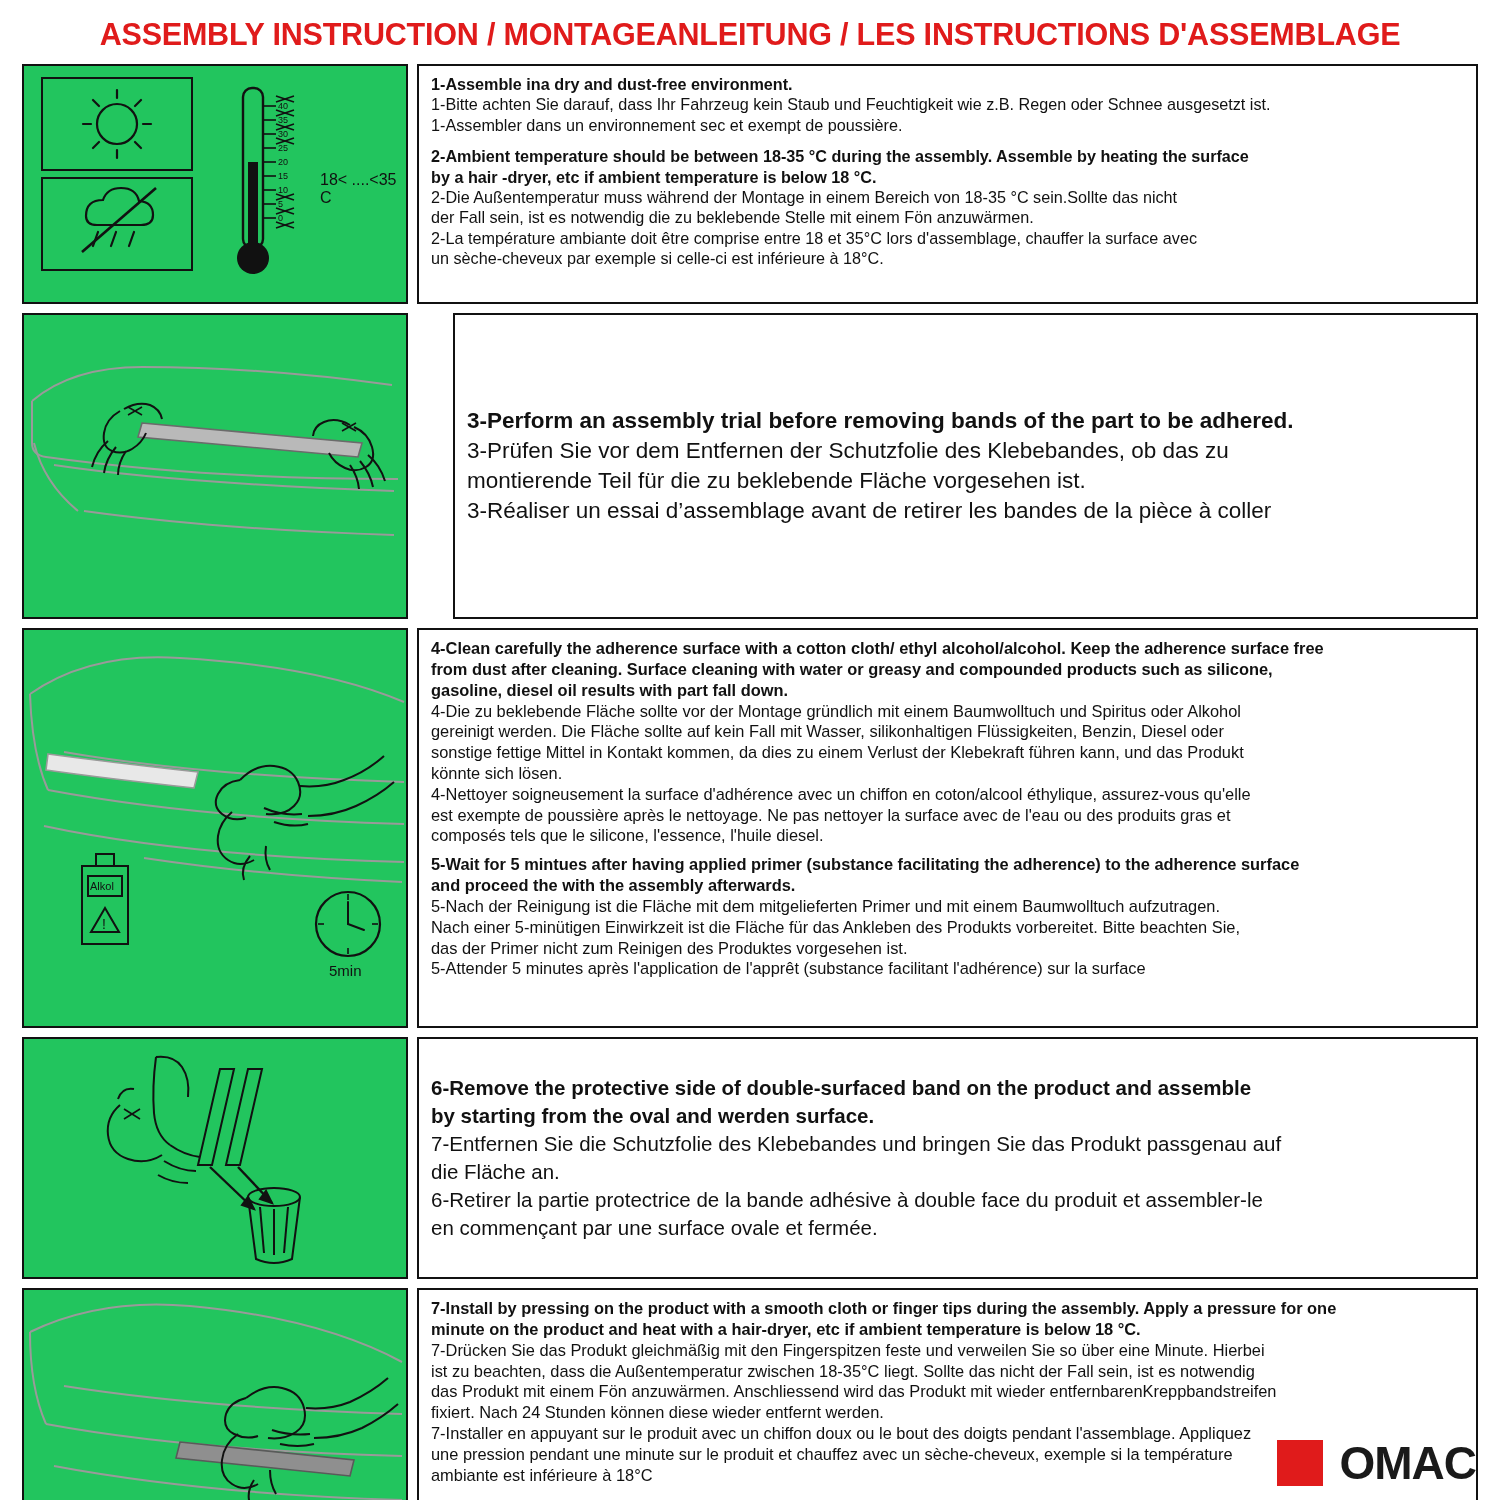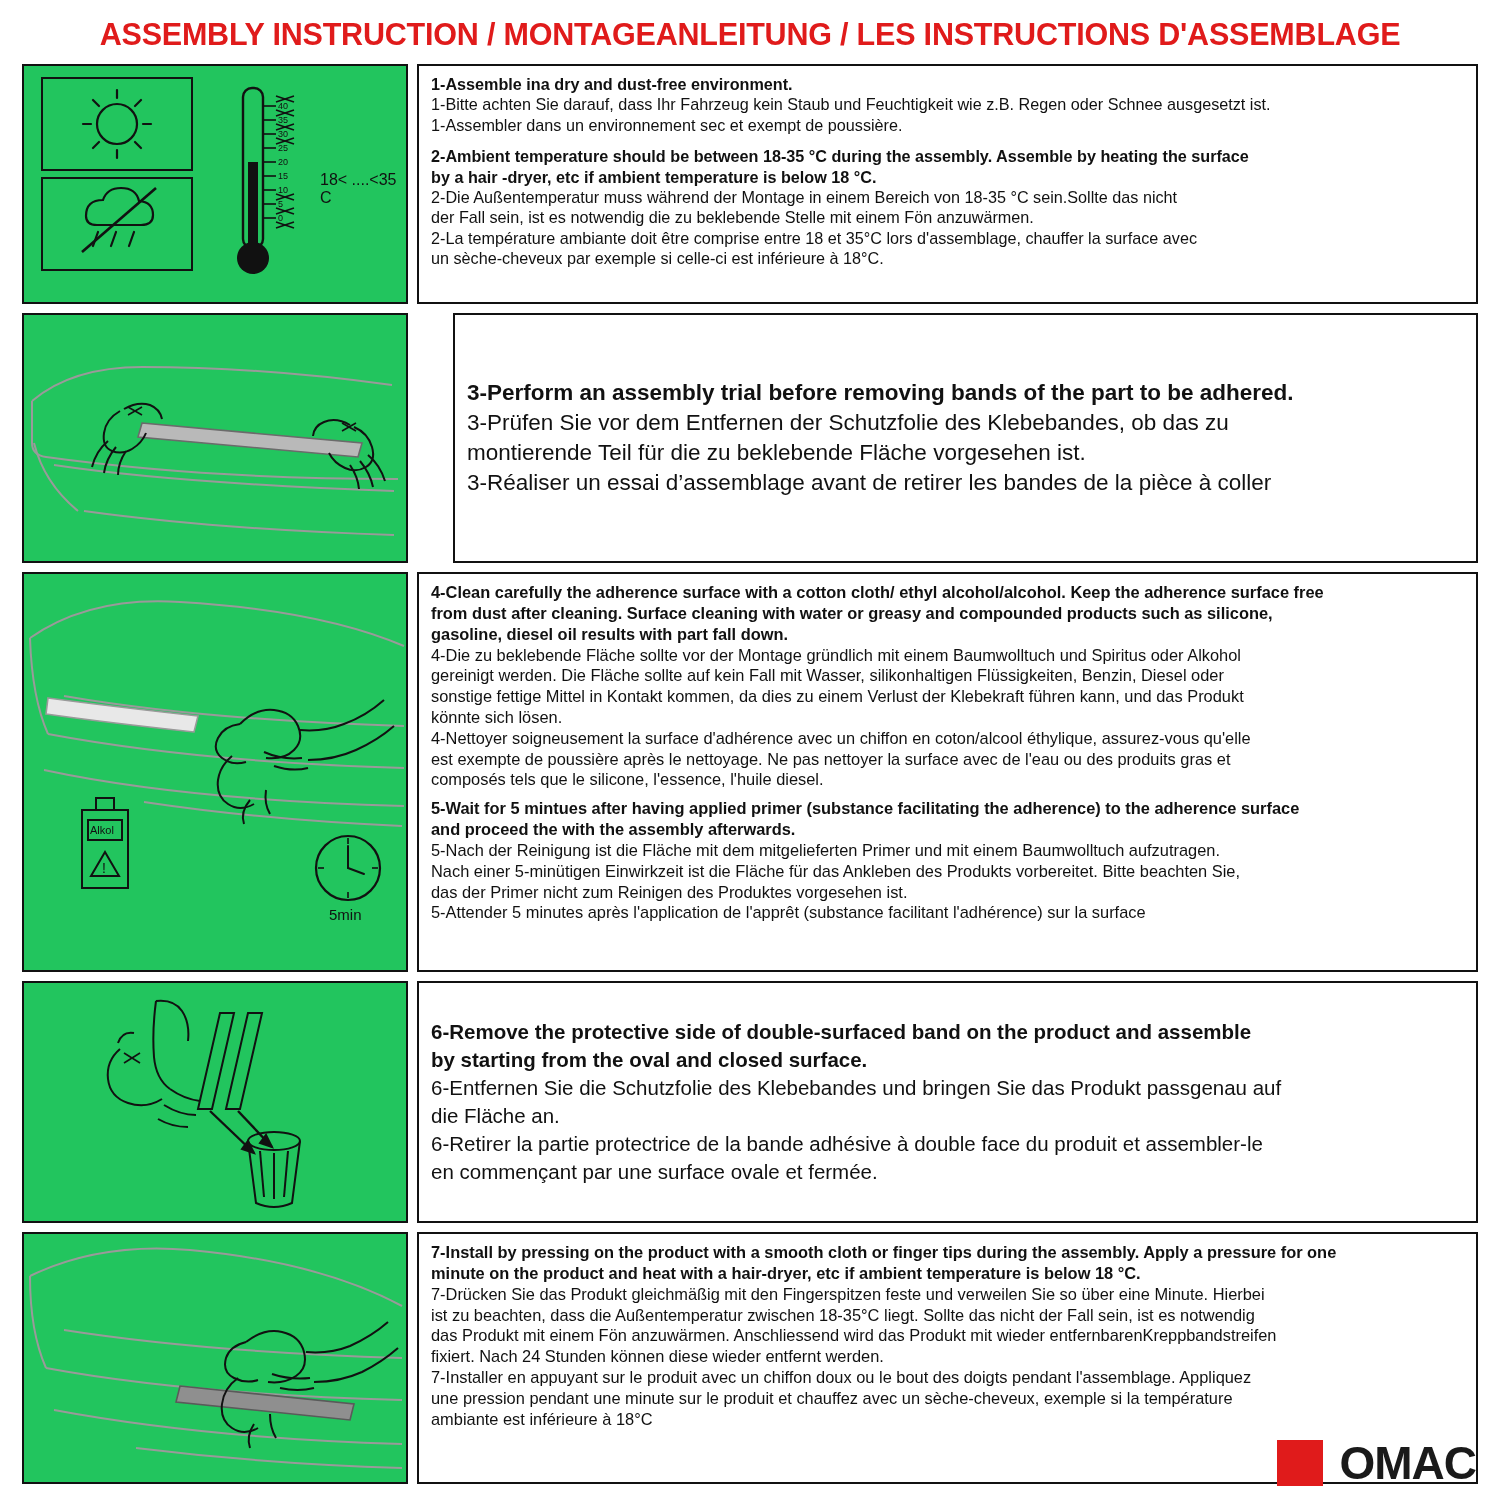--- a/index.html
+++ b/index.html
@@ -71,21 +71,21 @@
   }
   .s-small p { font-size: 16.2px; line-height: 1.26; }
   .s-big p { font-size: 22.5px; line-height: 1.34; }
   .s-mid p { font-size: 16.4px; line-height: 1.27; }
   .s-l6 p { font-size: 20.5px; line-height: 1.36; }
   .gap { height: 11px; }
   .gap-s { height: 8px; }
 
   
   .row1 { height: 240px; }
-  .row2 { height: 250px; gap: 45px; }
+  .row2 { height: 306px; gap: 45px; }
   .row3 { height: 400px; }
   .row4 { height: 242px; }
   .row5 { height: 252px; }
 
   svg { display: block; }
 
   .logo {
     position: absolute;
     right: 24px;
     bottom: 14px;
@@ -342,22 +342,22 @@
             <ellipse cx="250" cy="158" rx="26" ry="9"></ellipse>
             <path d="M224 158 l8 62 q18 8 36 0 l8 -62"></path>
             <line x1="236" y1="168" x2="240" y2="214"></line>
             <line x1="250" y1="170" x2="250" y2="216"></line>
             <line x1="264" y1="168" x2="260" y2="214"></line>
           </g>
         </svg>
       </div>
       <div class="txt s-l6 center">
         <p class="b">6-Remove the protective side of double-surfaced band on the product and assemble</p>
-        <p class="b">by starting from the oval and closed surface.</p>
-        <p>6-Entfernen Sie die Schutzfolie des Klebebandes und bringen Sie das Produkt passgenau auf</p>
+        <p class="b">by starting from the oval and werden surface.</p>
+        <p>7-Entfernen Sie die Schutzfolie des Klebebandes und bringen Sie das Produkt passgenau auf</p>
         <p>die Fläche an.</p>
         <p>6-Retirer la partie protectrice de la bande adhésive à double face du produit et assembler-le</p>
         <p>en commençant par une surface ovale et fermée.</p>
       </div>
     </div>
 
     <div class="row row5">
       <div class="pic">
         <svg viewBox="0 0 382 248" width="382" height="248">
           <g fill="none" stroke="#9a9a9a" stroke-width="2">

